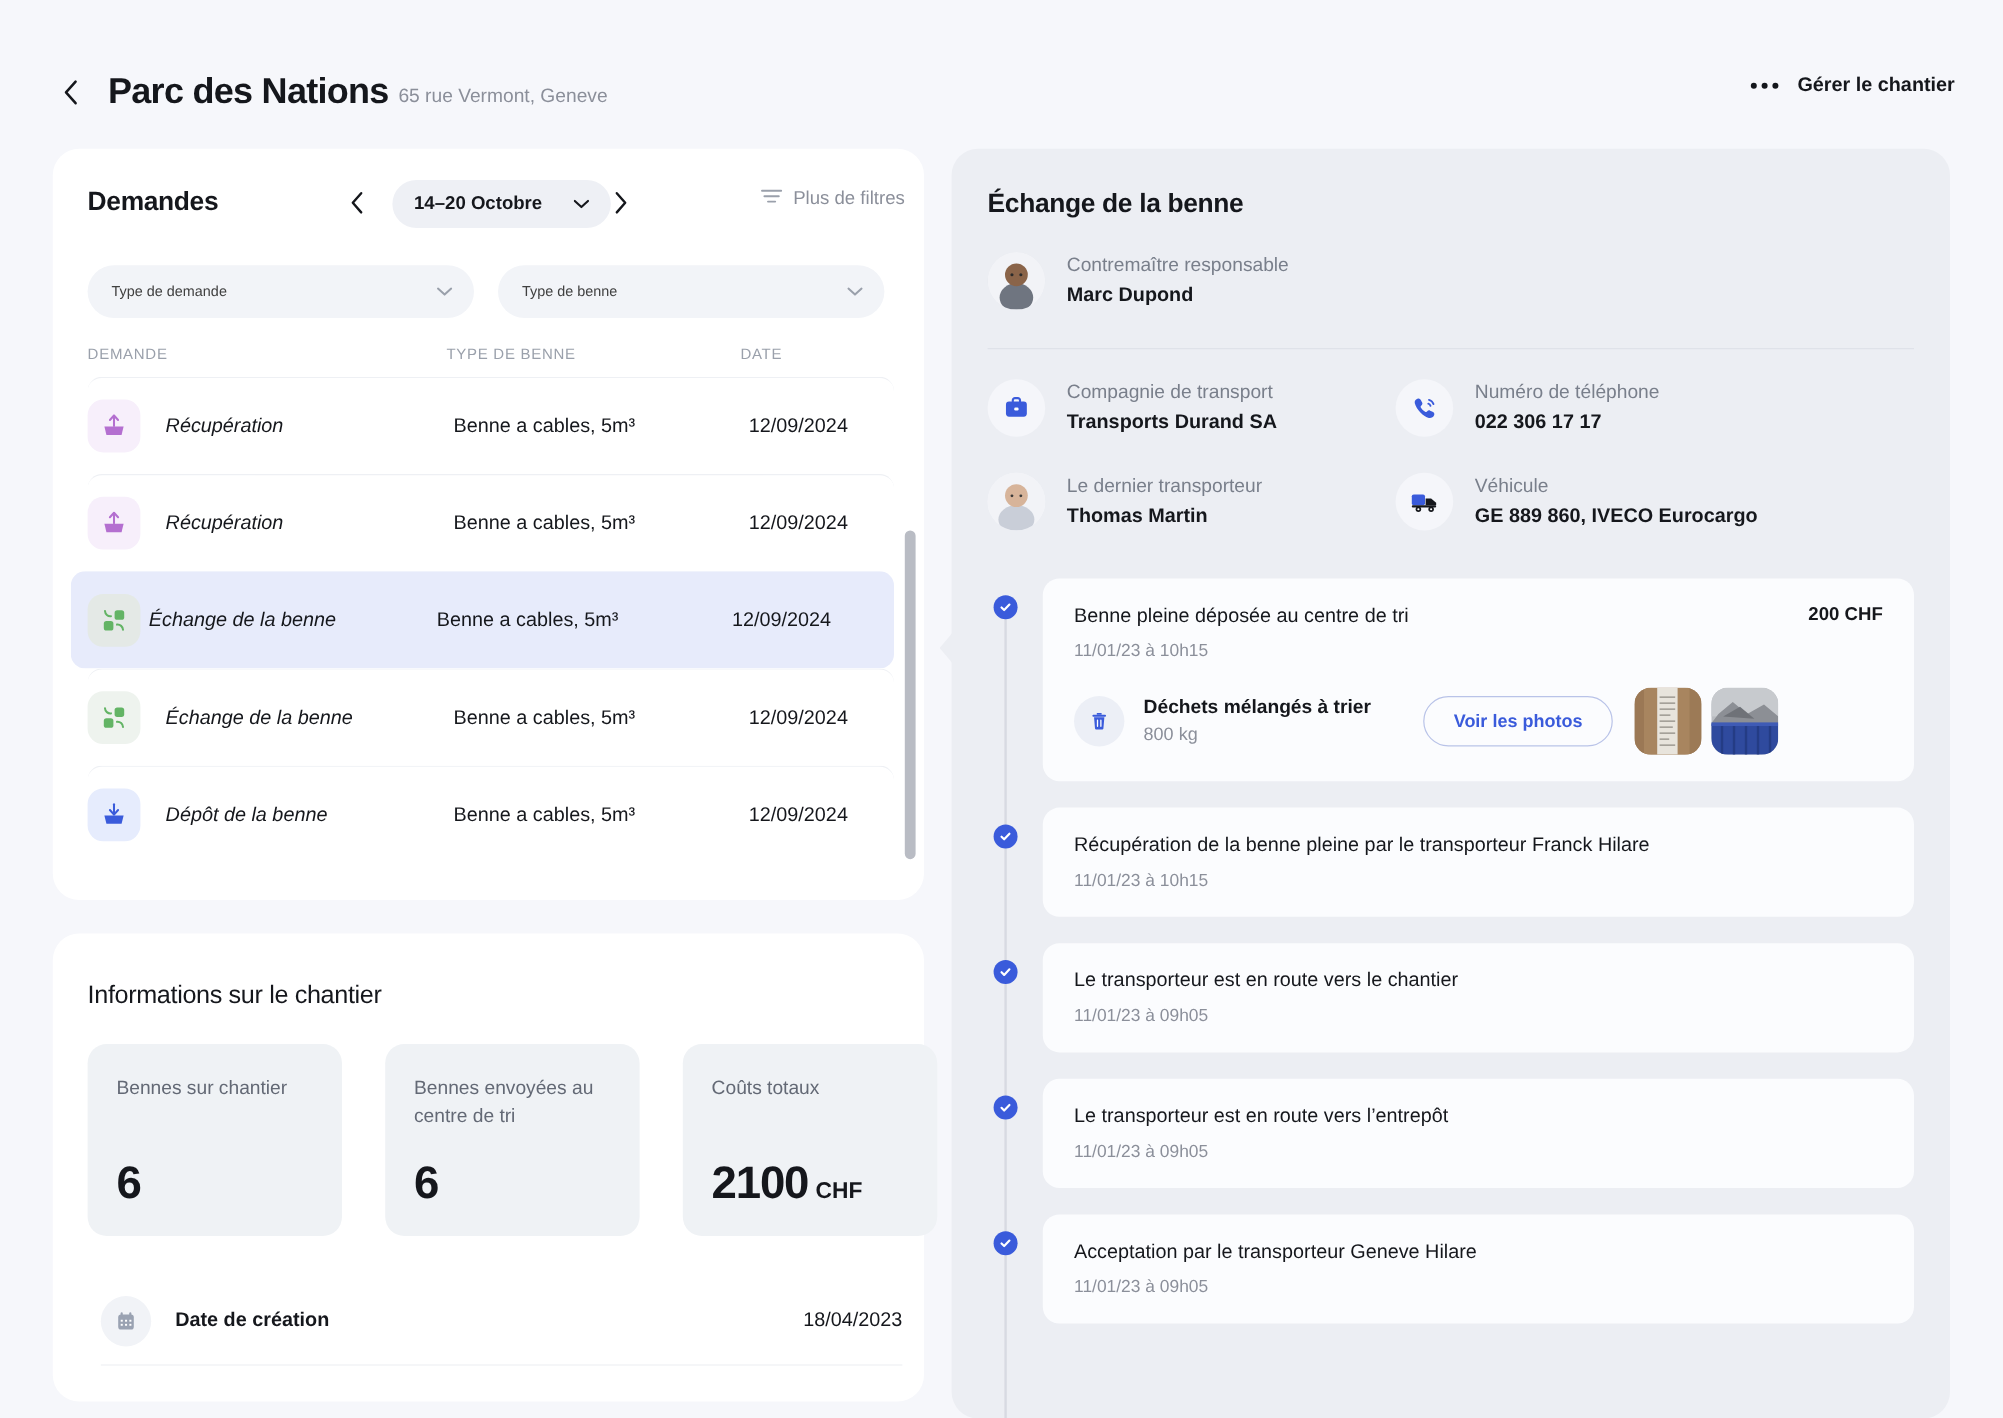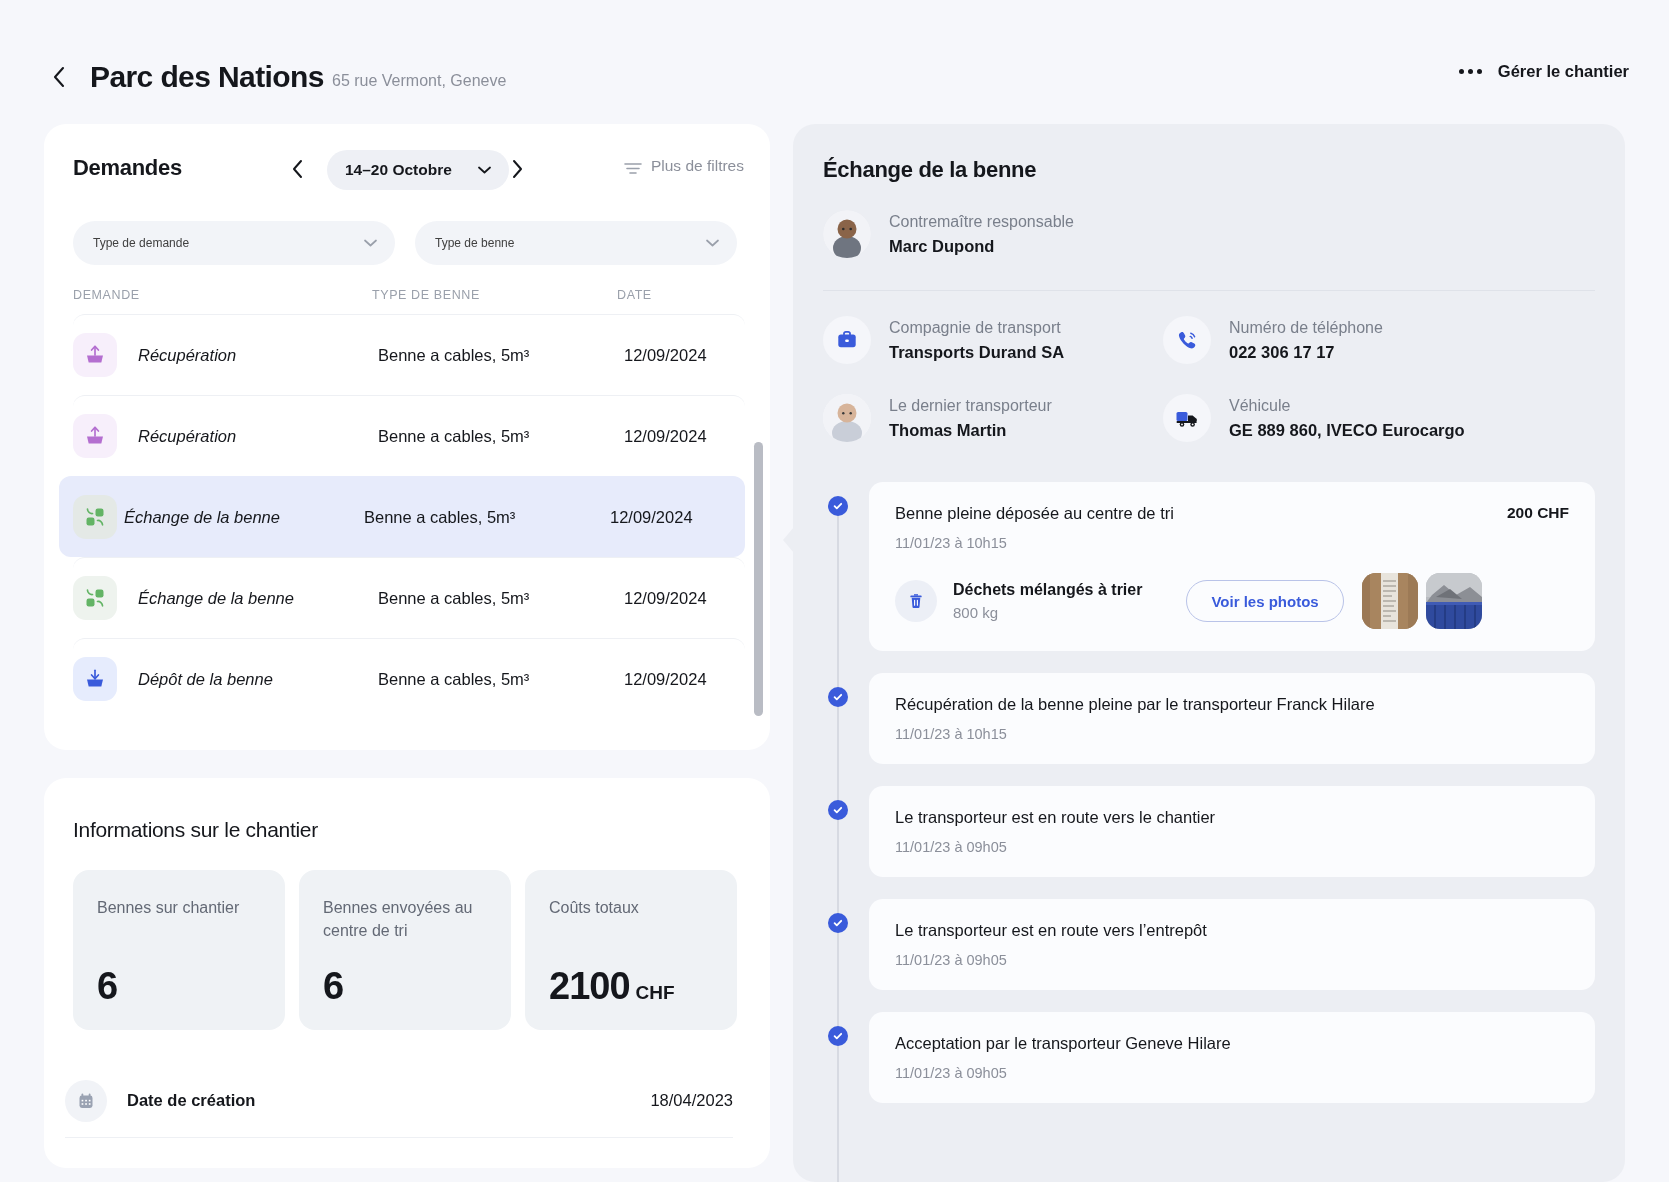--- a/index.html
+++ b/index.html
@@ -60,22 +60,22 @@
   .nav-prev { left: 239px; }
   .nav-next { left: 458px; }
   .date-pill {
     position: absolute; left: 283px; top: 26px;
     height: 40px; padding: 0 18px;
     background: #eef0f5; border-radius: 20px;
     display: flex; align-items: center; gap: 26px; cursor: pointer;
   }
   .date-pill span { font-size: 15.5px; font-weight: 700; color:#15171c; }
   .more-filters {
-    position: absolute; right: 26px; top: 33px;
-    display: flex; align-items: flex-end; gap: 9px; cursor: pointer;
+    position: absolute; right: 16px; top: 33px;
+    display: flex; align-items: flex-start; gap: 9px; cursor: pointer;
   }
   .more-filters span { font-size: 15.5px; color: #8b8f9a; }
 
   .filters { position:absolute; left: 29px; top: 97px; display:flex; gap: 20px; }
   .select-box {
     width: 322px; height: 44px; background: #f2f4f8; border-radius: 22px;
     display:flex; align-items:center; padding: 0 20px; cursor:pointer;
     position: relative;
   }
   .select-box .ph { font-size: 12px; color: #404040; }
@@ -112,31 +112,31 @@
   .row-date  { position:absolute; left: 551px; font-size: 16.5px; }
 
   .scroll-track {
     position:absolute; right: 7px; top: 318px; width: 9px; height: 274px;
     border-radius: 5px; background: #b9bcc4;
   }
 
   
   .info-card { margin-top: 28px; height: 390px; position:relative; }
   .info-title { position:absolute; left: 29px; top: 40px; font-size: 21px; font-weight:400; letter-spacing:-0.3px;}
-  .stats { position:absolute; left: 29px; top: 92px; display:flex; gap: 14px; }
+  .stats { position:absolute; left: 29px; top: 92px; display:flex; gap: 36px; }
   .stat {
     width: 212px; height: 160px; background: #eff2f5; border-radius: 16px;
     position: relative; padding: 26px 24px;
   }
   .stat-label { font-size: 16px; color:#636975; line-height: 1.45; }
   .stat-value { position:absolute; left: 24px; bottom: 22px; font-size: 38px; font-weight:700; letter-spacing:-1px;}
   .stat-value .unit { font-size: 19px; font-weight:700; margin-left: 6px; letter-spacing:0;}
 
   .info-row {
-    position:absolute; left: 21px; top: 286px; width: 668px; height: 74px;
+    position:absolute; left: 40px; top: 286px; width: 668px; height: 74px;
     display:flex; align-items:center; border-bottom: 1px solid #eef0f4;
   }
   .info-ico {
     width: 42px; height: 42px; border-radius: 50%; background: #f1f3f7;
     display:flex; align-items:center; justify-content:center;
   }
   .info-row-label { margin-left: 20px; font-size: 16.5px; font-weight: 700; }
   .info-row-value { margin-left: auto; font-size: 16.5px; }
 
   

